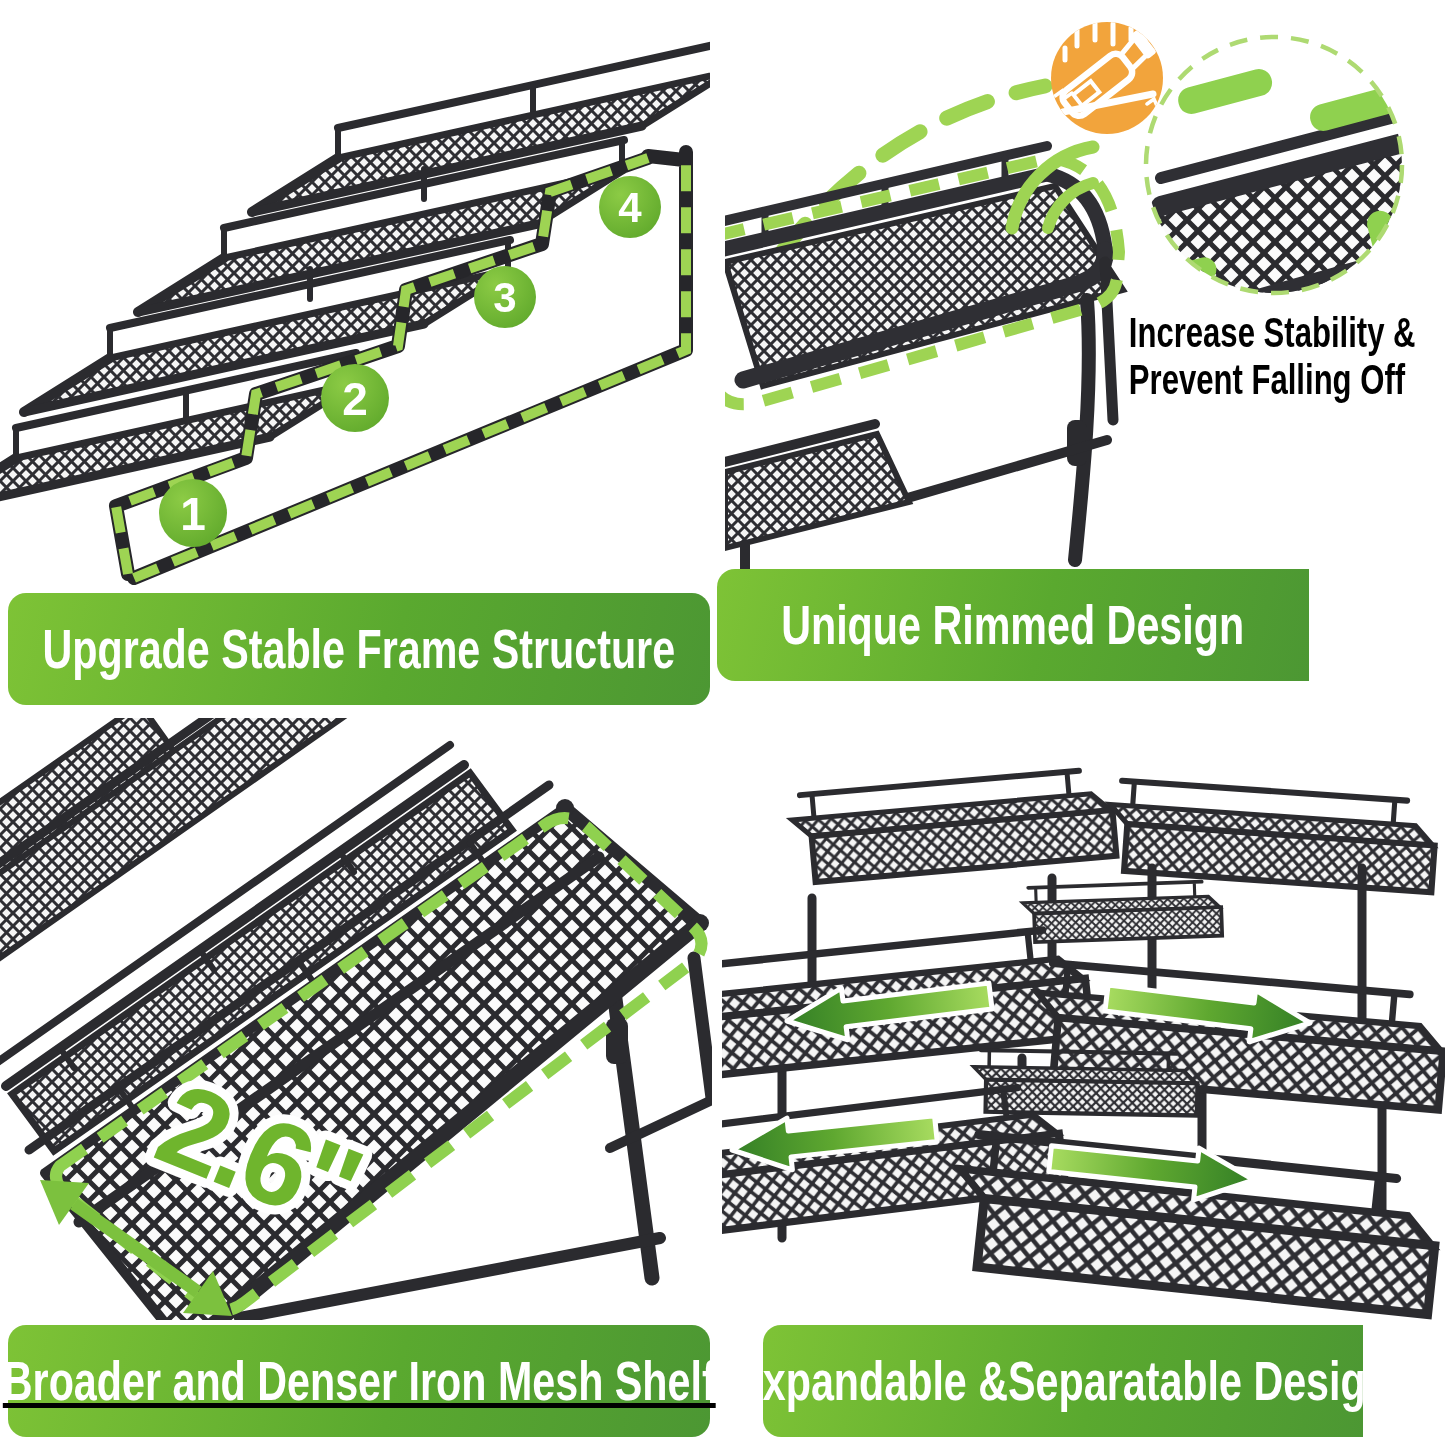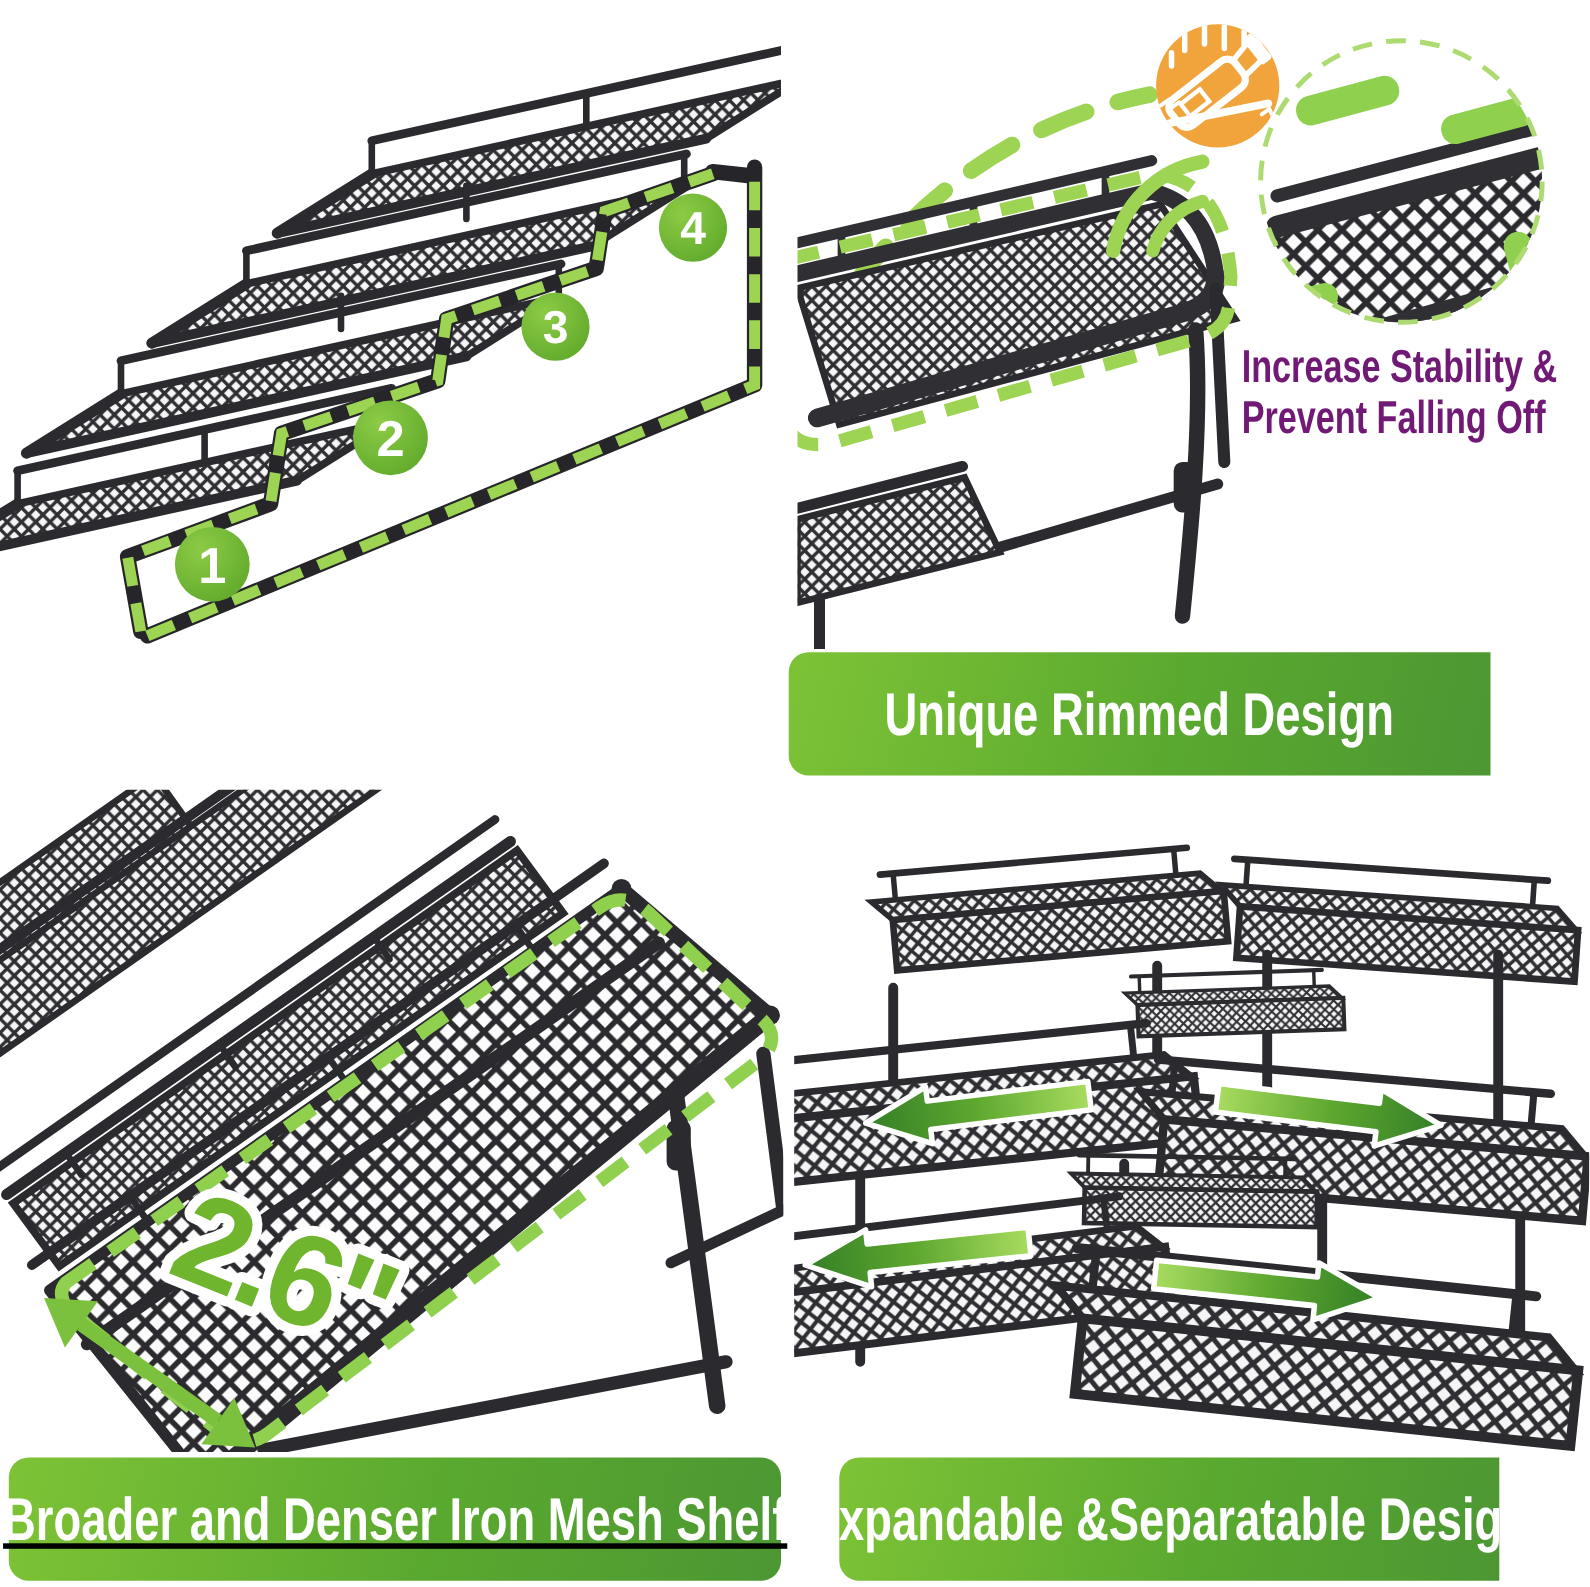--- a/index.html
+++ b/index.html
@@ -8,25 +8,25 @@
   .panel-svg{position:absolute;display:block;}
   #q1{left:0;top:0;}
   #q2{left:725px;top:0;}
   #q3{left:0;top:718px;}
   #q4{left:722px;top:718px;}
   .banner{position:absolute;height:112px;display:flex;align-items:center;justify-content:center;
           background:linear-gradient(104deg,#7ec336 0%,#5aa92f 55%,#4c9733 100%);}
   .banner .bt{display:inline-block;white-space:nowrap;color:#ffffff;font-weight:bold;
               font-size:55px;transform:scaleX(.75);letter-spacing:0;}
   #b1{left:8px;top:593px;width:702px;border-radius:18px;}
-  #b2{left:717px;top:593px;width:638px;border-radius:18px 0 0 18px;}
+  #b2{left:717px;top:569px;width:592px;border-radius:18px 0 0 18px;}
   #b3{left:8px;top:1325px;width:702px;border-radius:18px;text-decoration:underline;}
   #b4{left:717px;top:1325px;width:600px;border-radius:18px 0 0 18px;margin-left:46px;}
   .callout{position:absolute;left:1082px;top:309px;width:360px;text-align:center;
-           color:#701a75;font-weight:600;font-size:42px;line-height:47px;}
+           color:#000000;font-weight:600;font-size:42px;line-height:47px;}
   .callout span{display:block;transform:scaleX(.74);white-space:nowrap;}
 </style>
 </head>
 <body>
 
 <div class="page">
 
   <svg id="q1" class="panel-svg" width="710" height="590" viewBox="0 0 710 590">
     <defs>
       <pattern id="mesh" width="13" height="13" patternUnits="userSpaceOnUse">
@@ -275,20 +275,23 @@
       <use href="#xarrow" transform="translate(10,432) rotate(-6)"></use>
     </g>
     <g>
       <use href="#xarrow" transform="translate(588,305) rotate(187)"></use>
     </g>
     <g>
       <use href="#xarrow" transform="translate(532,462) rotate(186)"></use>
     </g>
   </svg>
 
+  <div id="b1" class="banner">
+    <span class="bt">Upgrade Stable Frame Structure</span>
+  </div>
   <div id="b2" class="banner">
     <span class="bt">Unique Rimmed Design</span>
   </div>
   <div id="b3" class="banner">
     <span class="bt">Broader and Denser Iron Mesh Shelf</span>
   </div>
   <div id="b4" class="banner">
     <span class="bt">Expandable &amp;Separatable Design</span>
   </div>
 

